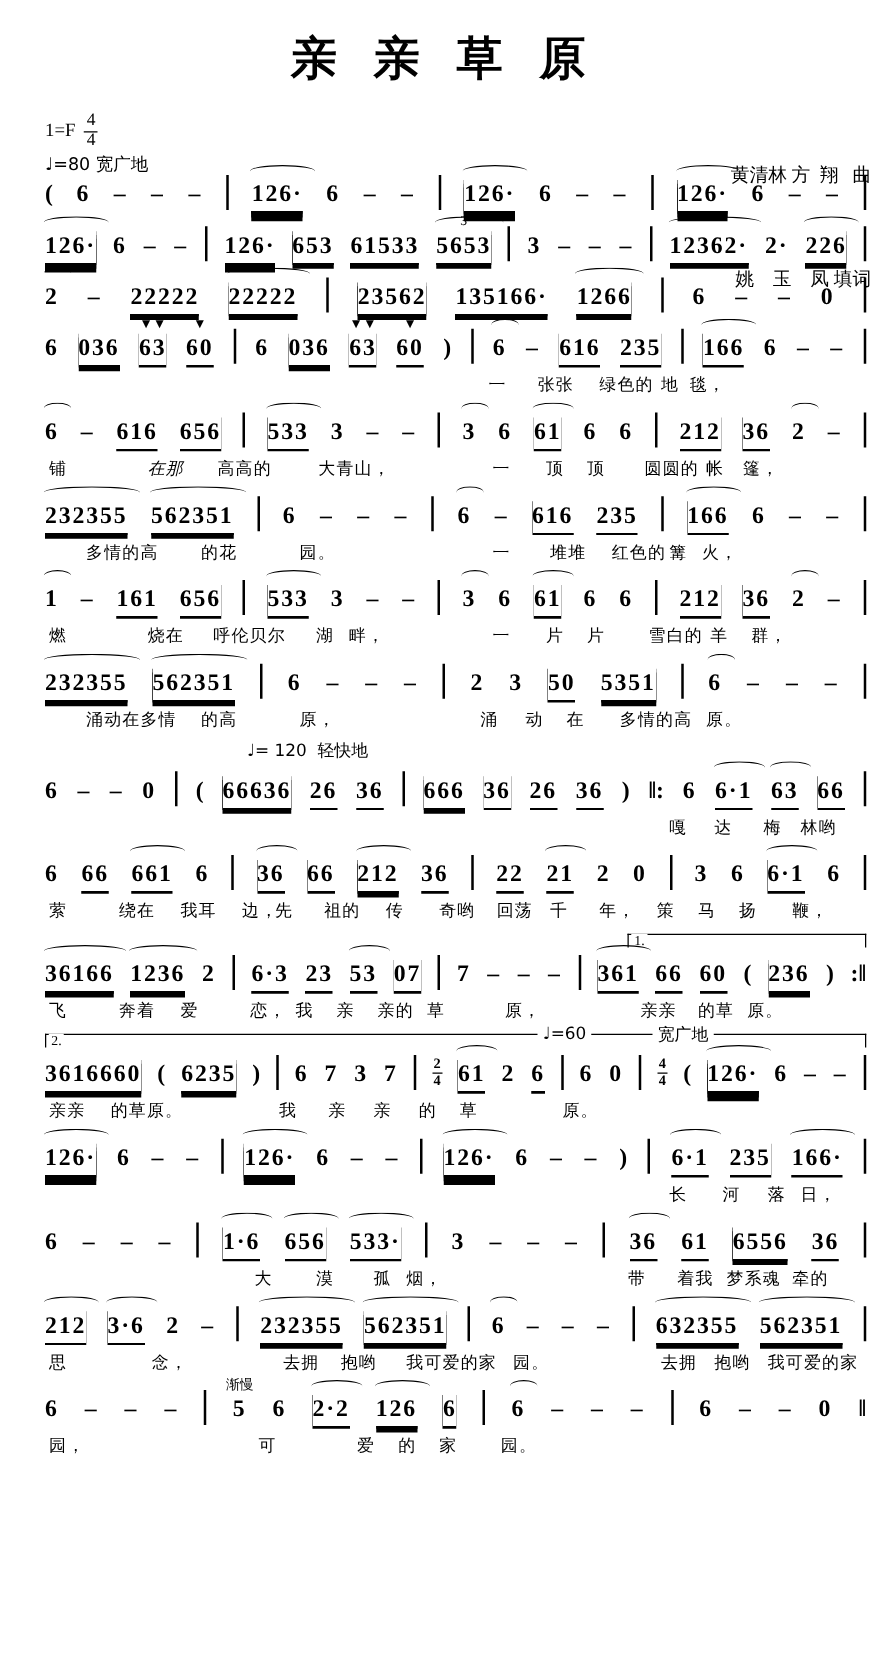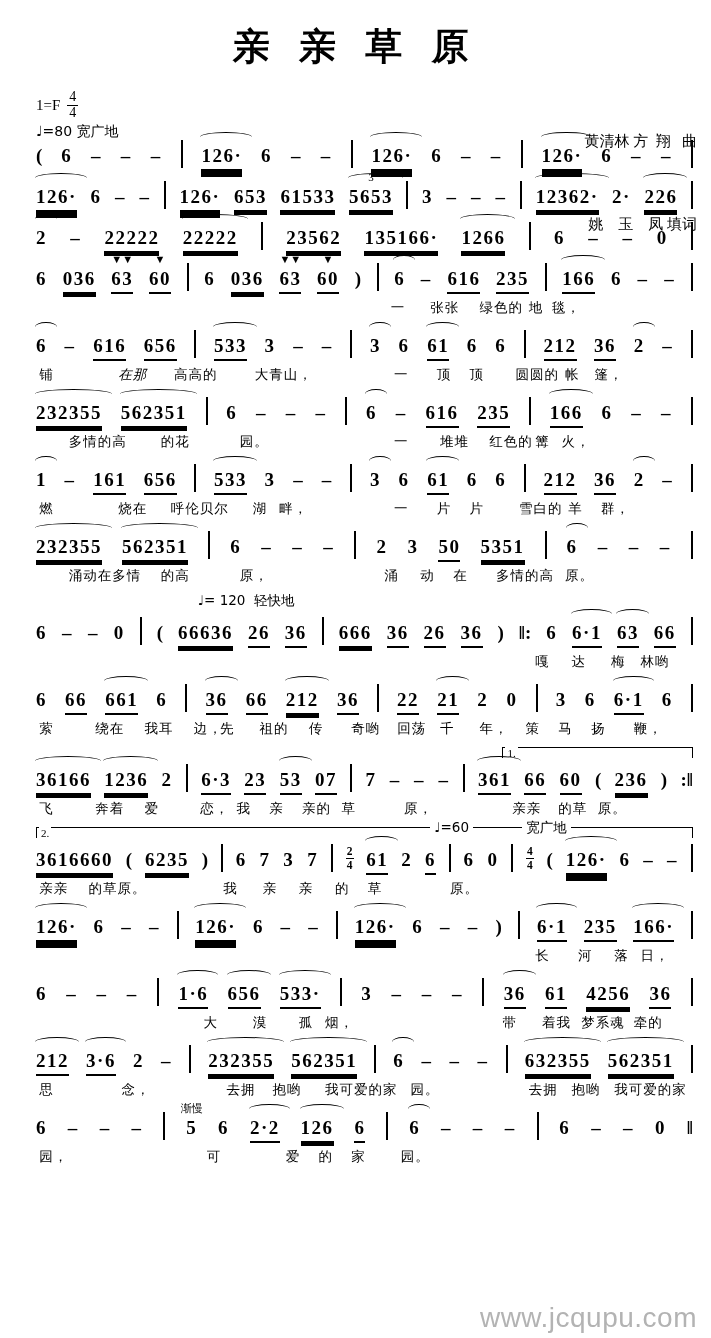--- a/index.html
+++ b/index.html
@@ -524,21 +524,21 @@
           <span class="note u1 arc">656</span>
           <span class="note u1 arc">533·</span>
           <span class="bar"></span>
           <span class="note">3</span>
           <span class="note">–</span>
           <span class="note">–</span>
           <span class="note">–</span>
           <span class="bar"></span>
           <span class="note u1 arc">36</span>
           <span class="note u1">61</span>
-          <span class="note u2">4256</span>
+          <span class="note u2">6556</span>
           <span class="note u1">36</span>
           <span class="bar"></span>
         </div>
         <div class="lyrics">
           <span style="left: 25.5%;">大</span>
           <span style="left: 33%;">漠</span>
           <span style="left: 40%;">孤</span>
           <span style="left: 44%;">烟，</span>
           <span style="left: 71%;">带</span>
           <span style="left: 77%; font-family: Liberation Serif, serif;">着我</span>
@@ -605,14 +605,13 @@
           <span style="left: 0.5%;">园，</span>
           <span style="left: 26%;">可</span>
           <span style="left: 38%;">爱</span>
           <span style="left: 43%;">的</span>
           <span style="left: 48%;">家</span>
           <span style="left: 55.5%;">园。</span>
         </div>
       </div>
     </div>
 
-  <div class="watermark">www.jcqupu.com</div>
 </div>
 
 </body></html>

